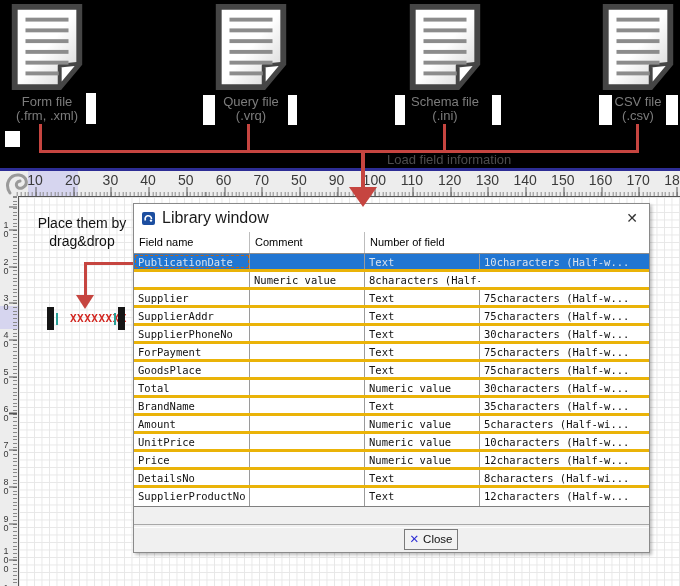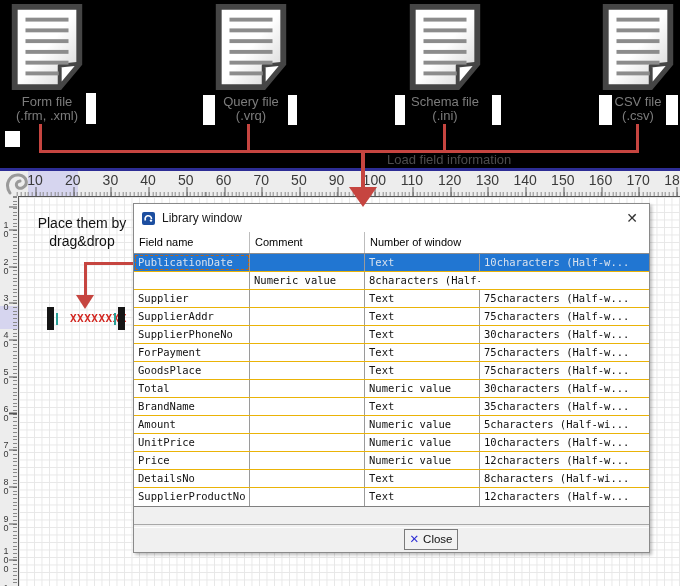--- a/index.html
+++ b/index.html
@@ -55,30 +55,30 @@
   .tealmark.l{left:9px;} .tealmark.r{right:9px;}
   .field-x{position:absolute;left:11px;right:11px;text-align:center;font-family:"DejaVu Sans Mono",monospace;
      font-size:11px;font-weight:bold;color:#d22620;letter-spacing:0.5px;margin-left:12px;}
 
   
   .dialog{position:absolute;left:133px;top:203px;width:517px;height:350px;background:#f0f0f0;
      border:1px solid #8a8a8a;box-sizing:border-box;z-index:5;box-shadow:2px 2px 3px rgba(0,0,0,0.25);}
   .titlebar{position:absolute;left:0;top:0;right:0;height:28px;background:#fff;border-bottom:1px solid #c8c8c8;
      display:flex;align-items:center;}
   .title-icon{margin-left:8px;width:13px;height:13px;}
-  .title-text{margin-left:7px;font-size:12px;color:#1a1a1a;}
+  .title-text{margin-left:7px;font-size:16px;color:#1a1a1a;}
   .close-btn{position:absolute;right:8px;top:5px;width:18px;height:18px;font-size:14px;line-height:18px;
      text-align:center;color:#333;cursor:default;}
 
   .thead{position:absolute;left:0;top:28px;right:0;height:22px;background:#fff;border-bottom:1px solid #8d8d8d;
      display:grid;grid-template-columns:116px 115px 115px 1fr;box-sizing:border-box;}
   .thcell{font-size:11px;color:#000;padding:4px 0 0 5px;border-right:1px solid #bdbdbd;overflow:hidden;white-space:nowrap;}
   .thcell:last-child{border-right:none;}
   .tbody{position:absolute;left:0;top:50px;right:0;height:253px;background:#fff;border-bottom:1px solid #808080;box-sizing:border-box;}
-  .trow{display:grid;grid-template-columns:116px 115px 115px 1fr;height:18px;border-bottom:1px solid #eab308;box-sizing:border-box;}
+  .trow{display:grid;grid-template-columns:116px 115px 115px 1fr;height:18px;border-bottom:3px solid #eab308;box-sizing:border-box;}
   .trow:last-child{border-bottom:none;}
   .cell{font-family:"DejaVu Sans Mono",monospace;font-size:10.5px;color:#111;padding:2px 0 0 4px;
      border-right:1px solid #9a9a9a;overflow:hidden;white-space:nowrap;box-sizing:border-box;}
   .cell:last-child{border-right:none;}
   .trow.selected{background:var(--selection_blue,#2176d2);}
   .trow.selected .cell{color:#d8e2ee;}
   .trow.selected .c-field{outline:1px dashed #b5651d;outline-offset:-2px;}
 
   .btn-sep{position:absolute;left:0;right:0;top:320px;height:2px;border-top:1px solid #a8a8a8;border-bottom:1px solid #fdfdfd;}
   .dbtn{position:absolute;top:325px;height:21px;background:#f2f2f2;border:1px solid #7a7a7a;box-sizing:border-box;
@@ -257,21 +257,21 @@
         <path d="M3.5 8.5 A3.2 3.2 0 1 1 9.5 7" stroke="#fff" stroke-width="1.6" fill="none"></path>
         <circle cx="9" cy="8.6" r="1.2" fill="#fff"></circle>
       </svg>
       <span class="title-text">Library window</span>
       <span class="close-btn">✕</span>
     </div>
 
     <div class="thead">
       <div class="thcell">Field name</div>
       <div class="thcell">Comment</div>
-      <div class="thcell">Number of window</div>
+      <div class="thcell">Number of field</div>
     </div>
 
     <div class="tbody">
   <div class="trow selected">
     <div class="cell c-field">PublicationDate</div>
     <div class="cell c-comment"></div>
     <div class="cell c-type">Text</div>
     <div class="cell c-digits">10characters (Half-w...</div>
   </div>
 

